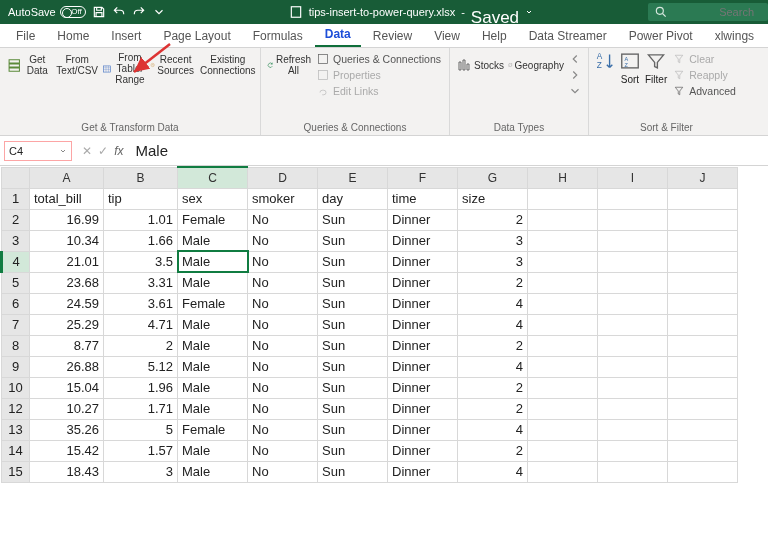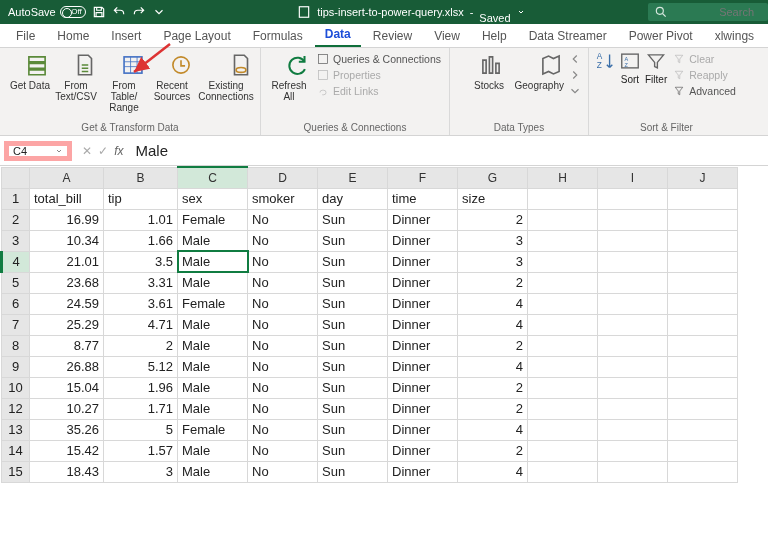--- a/index.html
+++ b/index.html
@@ -6,45 +6,45 @@
   body { font-family: "Segoe UI", Arial, sans-serif; font-size: 12px; background: #fff; color: #222; overflow: hidden; width: 768px; height: 545px; }
   
   .titlebar { background: #185c37; height: 24px; display: flex; align-items: center; color: #fff; font-size: 11px; }
   .qat { display: flex; align-items: center; gap: 6px; padding: 0 8px; }
   .autosave { display:flex; align-items:flex-end; gap:4px; font-size:11px;}
   .pill { border:1px solid #fff; border-radius:8px; width:26px; height:12px; position:relative;}
   .pill::after{content:""; position:absolute; left:1px; top:1px; width:8px; height:8px; border:1px solid #fff; border-radius:50%;}
   .pill-label{font-size:8px; position:absolute; right:3px; top:0;}
   .qicon { width:14px; height:14px; fill:#fff; stroke:#fff; }
   .title-center { flex:1; display:flex; justify-content:center; align-items:center; gap:6px;}
-  .save-status { font-size:11px;margin-top:11px; }
+  .save-status { font-size:17px;margin-top:11px; }
   .dropdown-caret{width:8px;height:8px;}
   .searchbar { background:#2b7a53; height:18px; width:120px; margin-right:0; display:flex; align-items:center; padding:0 6px; gap:6px; border-radius:2px;}
   .searchbar input{background:transparent;border:none;color:#d8e8df;font-size:11px;outline:none;width:80px;text-align:right;}
   
   .tabs { height:24px; background:#fff; display:flex; align-items:flex-end; border-bottom:1px solid #d4d4d4; padding-left:6px; gap:2px; font-size:12px;}
   .tab { padding:4px 10px; color:#555; cursor:default;}
   .tab.active { color:#1d4ed8; border-bottom:2px solid #0f6e3a; font-weight:700;}
   
   .ribbon { background:#f3f2f1; height:88px; display:flex; border-bottom:1px solid #d4d4d4; position:relative;}
   .group { border-right:1px solid #d9d9d9; padding:2px 6px 0 6px; display:flex; flex-direction:column; justify-content:space-between;}
   .group-row { display:flex; gap:4px; align-items:flex-start;}
-  .bigbtn { display:flex; flex-direction:column; align-items:flex-end; justify-content:flex-start; width:44px; padding:2px 0; font-size:10px; color:#333; text-align:center; line-height:1.1; gap:2px;}
+  .bigbtn { display:flex; flex-direction:row; align-items:center; justify-content:flex-start; width:44px; padding:2px 0; font-size:10px; color:#333; text-align:center; line-height:1.1; gap:2px;}
   .bigbtn svg{width:26px;height:26px;}
   .group-label { text-align:center; font-size:10px; color:#666; padding-bottom:2px;}
   .smallstack { display:flex; flex-direction:column; gap:2px; font-size:10.5px; color:#555; padding-top:2px;}
   .smallrow { display:flex; align-items:center; gap:4px; white-space:nowrap; padding:1px 2px;}
   .smallrow svg{width:12px;height:12px;}
   .smallrow.disabled{color:#aaa;}
   .sortfilter-col{display:flex;flex-direction:column;align-items:center;gap:2px;font-size:10px;}
   .sortfilter-col svg{width:22px;height:22px;}
   .arrow-annot { position:absolute; left:120px; top:-6px; pointer-events:none;}
   
   .fxbar { height:30px; display:flex; align-items:center; border-bottom:1px solid #d4d4d4;}
-  .namebox { width:68px; border:5px solid #fca5a5; margin:0 4px; height:20px; display:flex; align-items:center; padding:0 4px; font-size:11px; justify-content:space-between;}
+  .namebox { width:68px; border:1px solid #fca5a5; margin:0 4px; height:20px; display:flex; align-items:center; padding:0 4px; font-size:11px; justify-content:space-between;}
   .fx-controls{display:flex;align-items:center;gap:6px;color:#aaa;padding:0 6px;font-size:12px;}
   .fx-controls .fx{font-style:italic;color:#666;}
   .formula-input{flex:1;border:none;outline:none;font-size:15px;padding:0 6px;color:#222;}
   
   .grid-wrap { overflow:hidden;}
   table.grid { border-collapse:collapse; table-layout:fixed;}
   table.grid th, table.grid td { border:1px solid #d8d8d8; height:21px; font-size:13px; padding:0 4px; overflow:hidden; white-space:nowrap;}
   table.grid th { background:#e6e6e6; font-weight:normal; color:#333; text-align:center; font-size:12px;}
   .corner { width:26px; background:#e6e6e6;}
   .rowhdr { width:26px; background:#e6e6e6; text-align:center; font-size:12px;}

